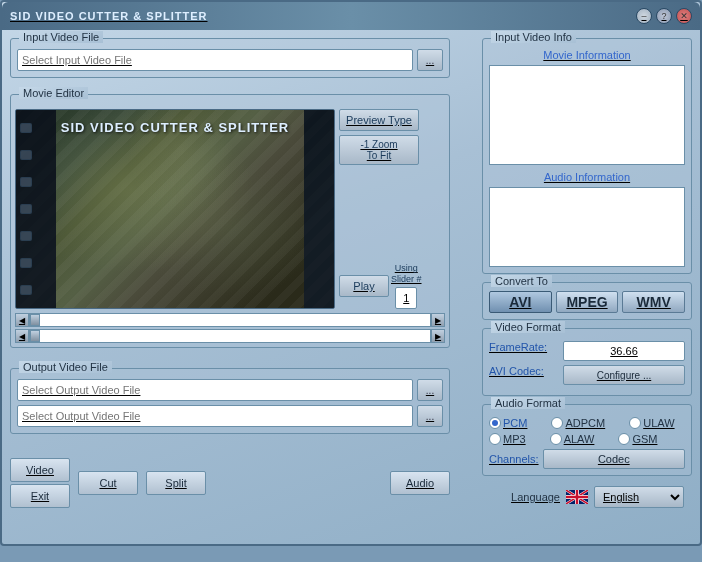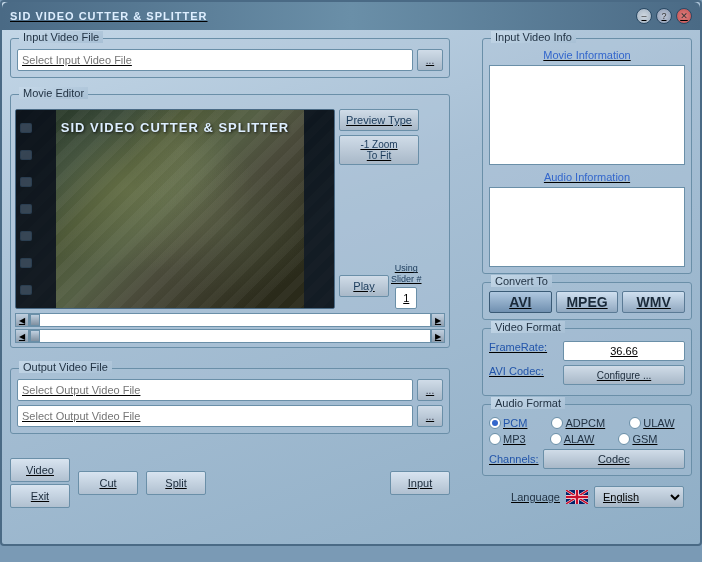--- a/index.html
+++ b/index.html
@@ -670,21 +670,21 @@
           </div>
         </div>
 
         <div class="bottom-buttons">
           <div class="bottom-btn-group">
             <button class="action-btn">Video</button>
             <button class="action-btn">Exit</button>
           </div>
           <button class="action-btn">Cut</button>
           <button class="action-btn">Split</button>
-          <button class="cancel-btn">Input</button>
+          <button class="cancel-btn">Audio</button>
         </div>
       </div>
 
       <div class="right-col">
 
         <div class="group-box" style="padding-top: 10px;">
           <span class="group-label">Input Video Info</span>
           <div class="info-label">Movie Information</div>
           <div class="video-info-box"></div>
           <div class="info-label" style="margin-top:6px;">Audio Information</div>

